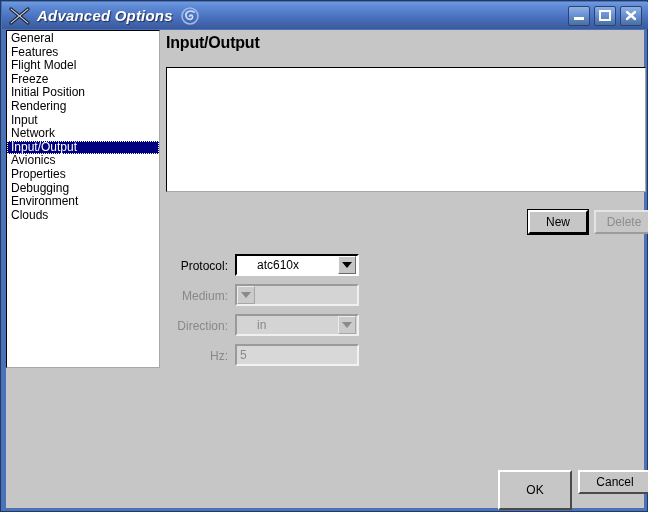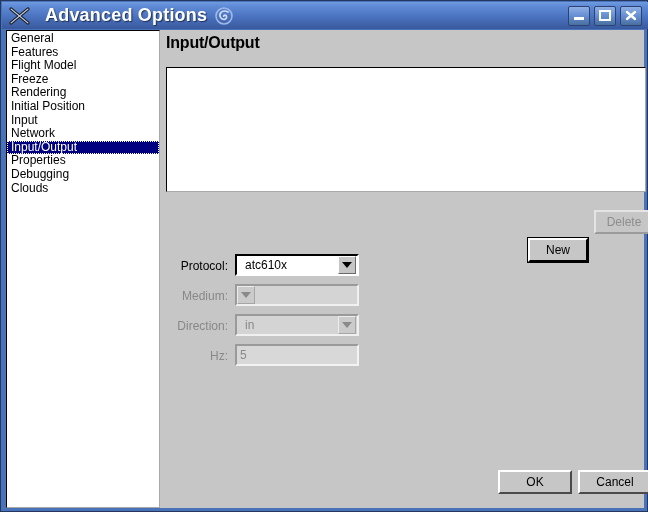--- a/index.html
+++ b/index.html
@@ -41,24 +41,25 @@
     overflow: hidden;
   }
   #app-icon {
     width: 26px;
     height: 22px;
     margin-left: 5px;
     flex: none;
     position: relative;
   }
   #title-text {
-    font-size: 18px;
+    font-size: 15px;
     font-weight: bold;
+    font-style: italic;
     color: #ffffff;
-    margin-left: 12px;
+    margin-left: 4px;
     text-shadow: 1px 1px 1px rgba(0,0,0,0.55);
     white-space: nowrap;
     letter-spacing: 0.2px;
   }
   #title-badge {
     width: 22px;
     height: 20px;
     margin-left: 6px;
     flex: none;
   }
@@ -92,21 +93,21 @@
     height: 478px;
     background: #c6c6c6;
     box-sizing: border-box;
   }
 
   
   #sidebar {
     position: absolute;
     left: 0px; top: 0px;
     width: 154px;
-    height: 478px;
+    height: 338px;
     box-sizing: border-box;
     background: #ffffff;
     border: 1px solid #000000;
     border-right-color: #a8a8a8;
     border-bottom-color: #a8a8a8;
     overflow: hidden;
     padding-top: 1px;
   }
   .side-item {
     height: 13.6px;
@@ -181,21 +182,21 @@
     background: #ffffff;
     border: 2px solid;
     border-color: #000000 #ffffff #ffffff #000000;
     display: flex;
     align-items: center;
   }
   .combo .ctext {
     flex: 1 1 auto;
     font-size: 12px;
     color: #000000;
-    padding-left: 8px;
+    padding-left: 20px;
     white-space: nowrap;
     overflow: hidden;
   }
   .combo .carrow {
     flex: none;
     width: 18px;
     height: 18px;
     margin-right: 1px;
     box-sizing: border-box;
     background: #c6c6c6;
@@ -255,30 +256,30 @@
     position: absolute;
     white-space: nowrap;
   }
   .btn.default {
     border-color: #ffffff #000000 #000000 #ffffff;
     box-shadow: 0 0 0 1px #000000;
   }
   .btn.disabled { color: #8d8d8d; }
   .btn.disabled { border-color: #e4e4e4 #9b9b9b #9b9b9b #e4e4e4; }
 
-  #btn-new    { left: 368px; top: 180px; width: 60px; height: 24px; margin-top: 28px; }
+  #btn-new    { left: 368px; top: 180px; width: 60px; height: 24px; }
   #btn-delete { left: 434px; top: 180px; width: 60px; height: 24px; }
 
   #bottom-sep {
     position: absolute;
     left: 0; top: 426px;
     width: 484px;
     height: 2px;
   }
-  #btn-ok     { left: 338px; top: 440px; width: 74px; height: 24px; text-align: right; }
+  #btn-ok     { left: 338px; top: 440px; width: 74px; height: 40px; text-align: right; }
   #btn-cancel { left: 418px; top: 440px; width: 74px; height: 24px; }
 </style>
 </head>
 <body>
 
 <div id="window">
 
   <div id="titlebar">
 
     <div id="app-icon">
@@ -333,27 +334,29 @@
     </div>
   </div>
 
   <div id="client">
 
     <div id="sidebar">
       <div class="side-item">General</div>
       <div class="side-item">Features</div>
       <div class="side-item">Flight Model</div>
       <div class="side-item">Freeze</div>
+      <div class="side-item">Initial Position</div>
       <div class="side-item">Rendering</div>
-      <div class="side-item">Initial Position</div>
       <div class="side-item">Input</div>
       <div class="side-item">Network</div>
       <div class="side-item selected">Input/Output</div>
+      <div class="side-item">Avionics</div>
       <div class="side-item">Properties</div>
       <div class="side-item">Debugging</div>
+      <div class="side-item">Environment</div>
       <div class="side-item">Clouds</div>
     </div>
 
     <div id="panel">
 
       <div id="panel-title">Input/Output</div>
 
       <div id="io-list"></div>
 
       <div id="form">

